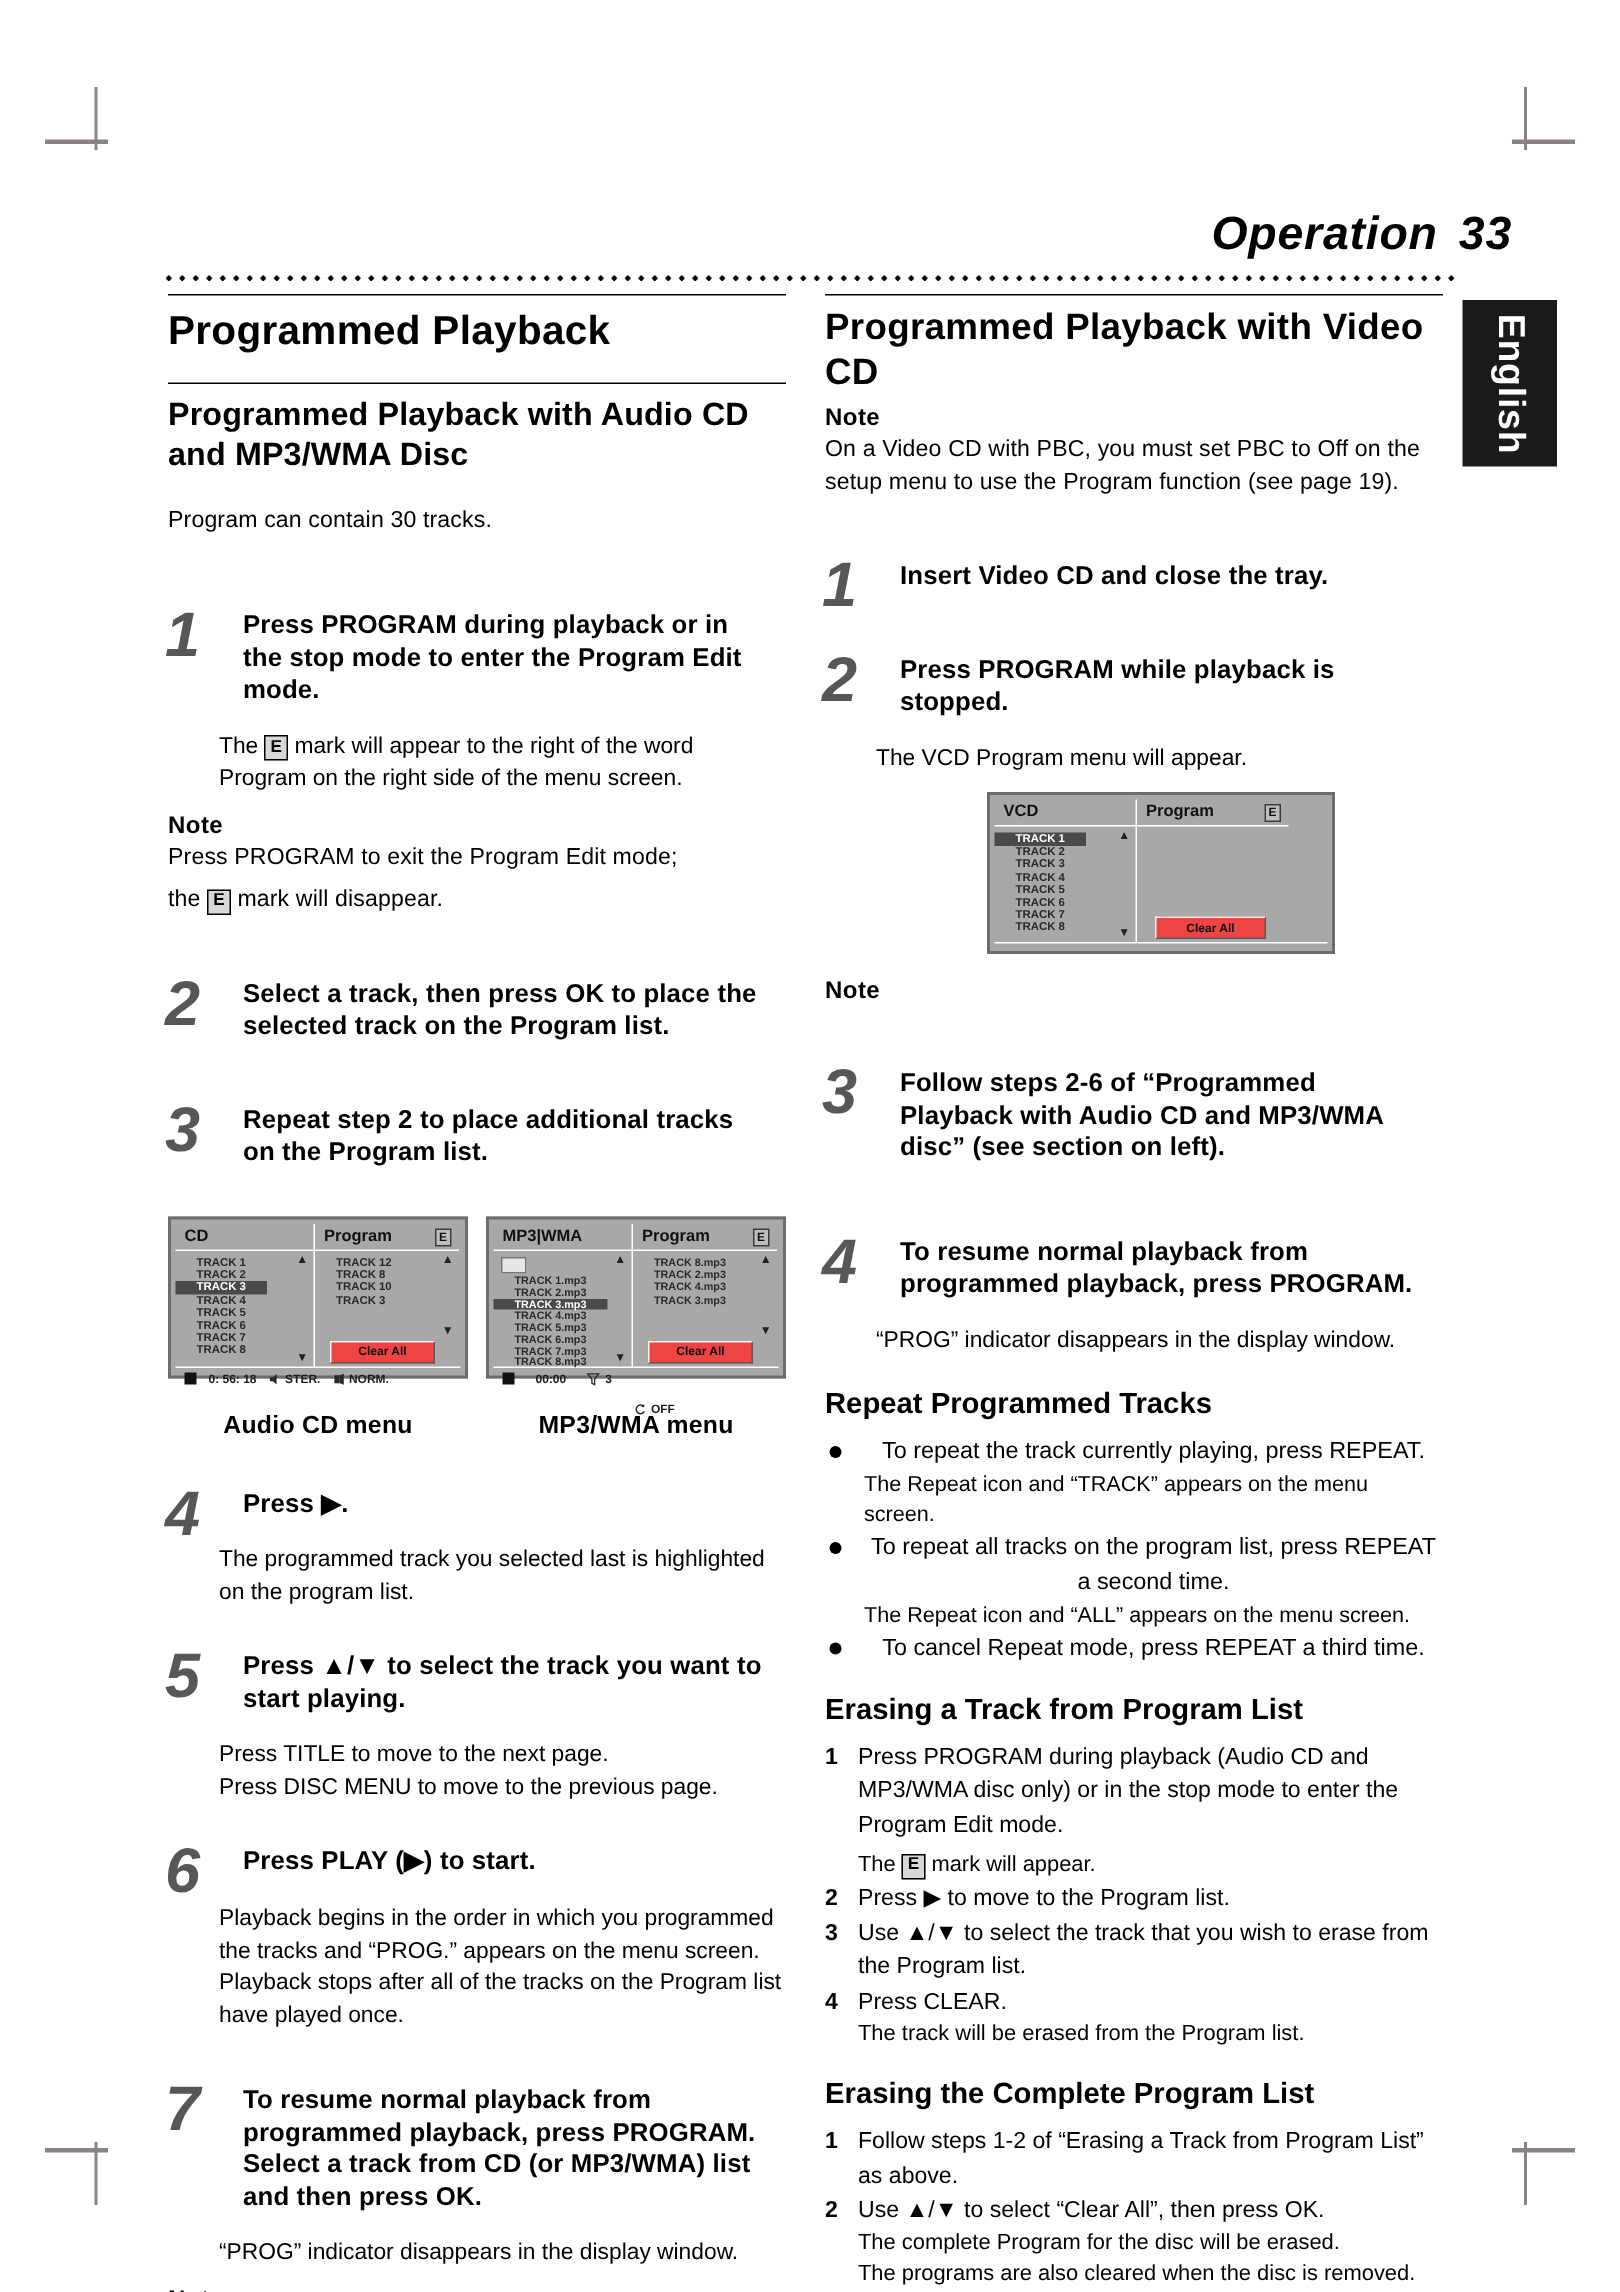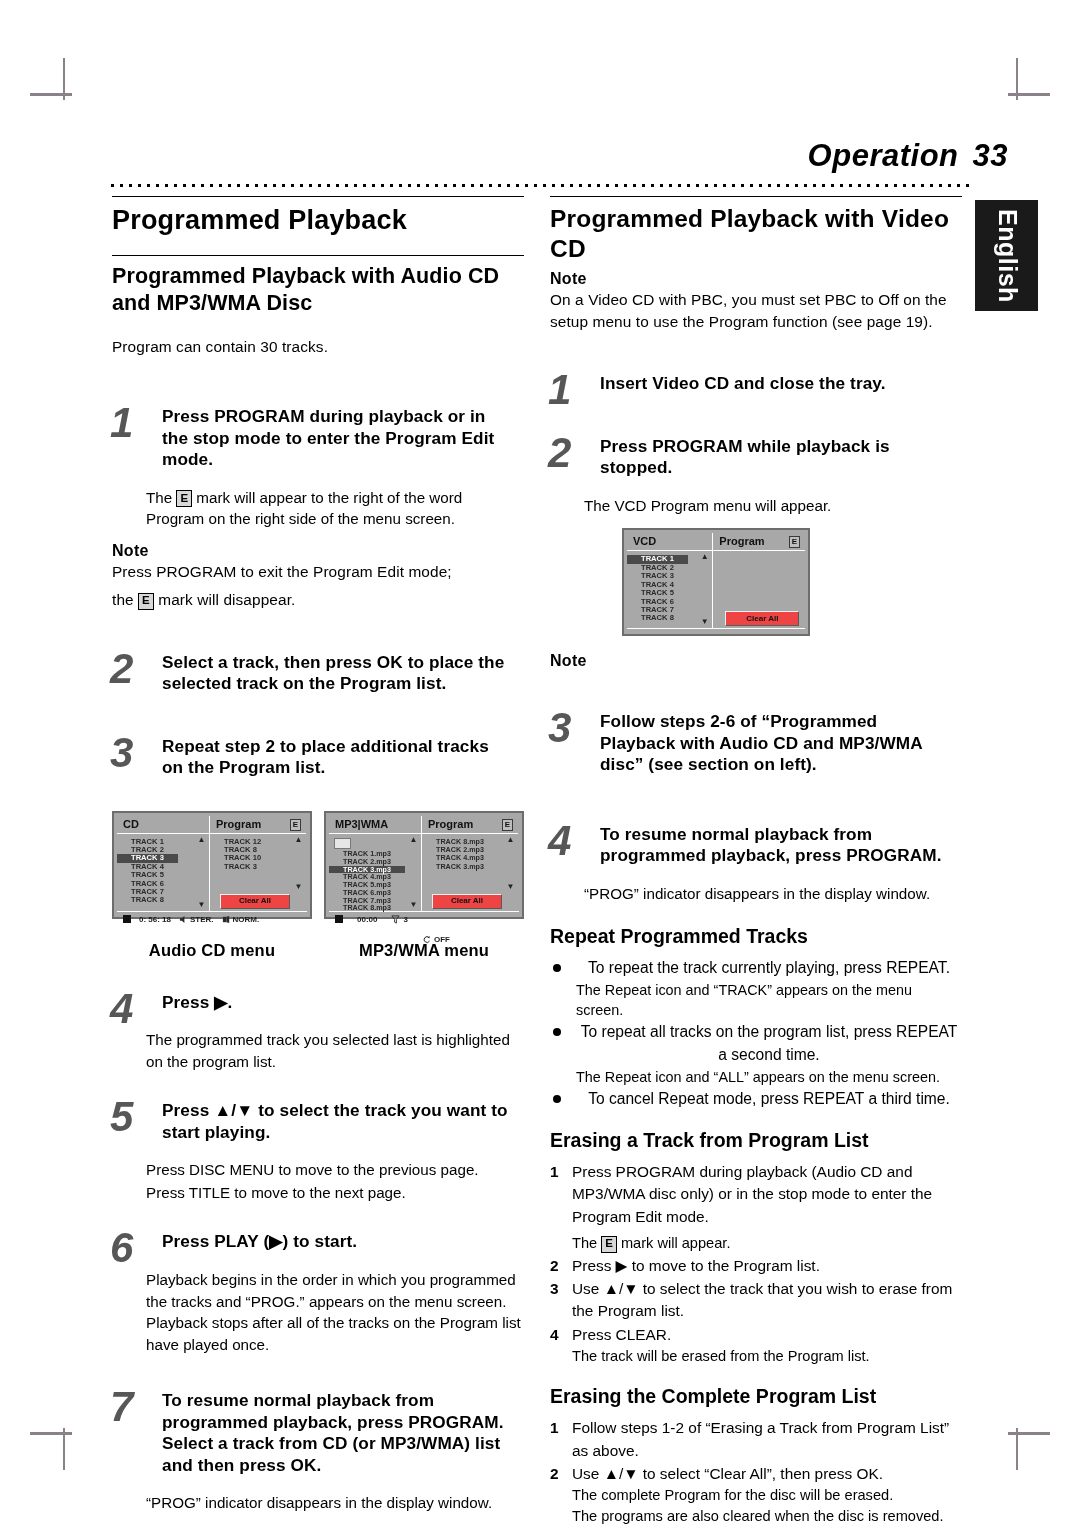--- a/index.html
+++ b/index.html
@@ -518,22 +518,22 @@
       <div class="num">4</div>
       <p class="lead">Press ▶.</p>
       <p class="sub">The programmed track you selected last is highlighted on the program list.</p>
     </div>
 
     <div class="gap-s"></div>
 
     <div class="step">
       <div class="num">5</div>
       <p class="lead">Press ▲/▼ to select the track you want to start playing.</p>
+      <p class="sub">Press TITLE to move to the next page.</p>
       <p class="sub" style="margin-top:0;">Press DISC MENU to move to the previous page.</p>
-      <p class="sub">Press TITLE to move to the next page.</p>
     </div>
 
     <div class="gap-s"></div>
 
     <div class="step">
       <div class="num">6</div>
       <p class="lead">Press PLAY (▶) to start.</p>
       <p class="sub">Playback begins in the order in which you programmed the tracks and “PROG.” appears on the menu screen.</p>
       <p class="sub" style="margin-top:0;">Playback stops after all of the tracks on the Program list have played once.</p>
     </div>
@@ -573,21 +573,21 @@
     <div class="gap-s"></div>
 
     <div class="step">
       <div class="num">2</div>
       <p class="lead">Press PROGRAM while playback is stopped.</p>
       <p class="sub">The VCD Program menu will appear.</p>
     </div>
 
     <div class="gap-s"></div>
 
-    <div style="margin-left:72px; width:188px;">
+    <div style="margin-left:108px; width:232px;">
       <div class="osd" style="height:108px;">
         <div class="osd-inner">
           <div class="osd-pane left" style="width:95px;">
             <div class="osd-head" style="font-size:11px;">VCD</div>
             <div class="osd-list" style="height:73px; font-size:7.6px; line-height:8.4px;">
               <div class="osd-item sel">TRACK 1</div>
               <div class="osd-item">TRACK 2</div>
               <div class="osd-item">TRACK 3</div>
               <div class="osd-item">TRACK 4</div>
               <div class="osd-item">TRACK 5</div>

